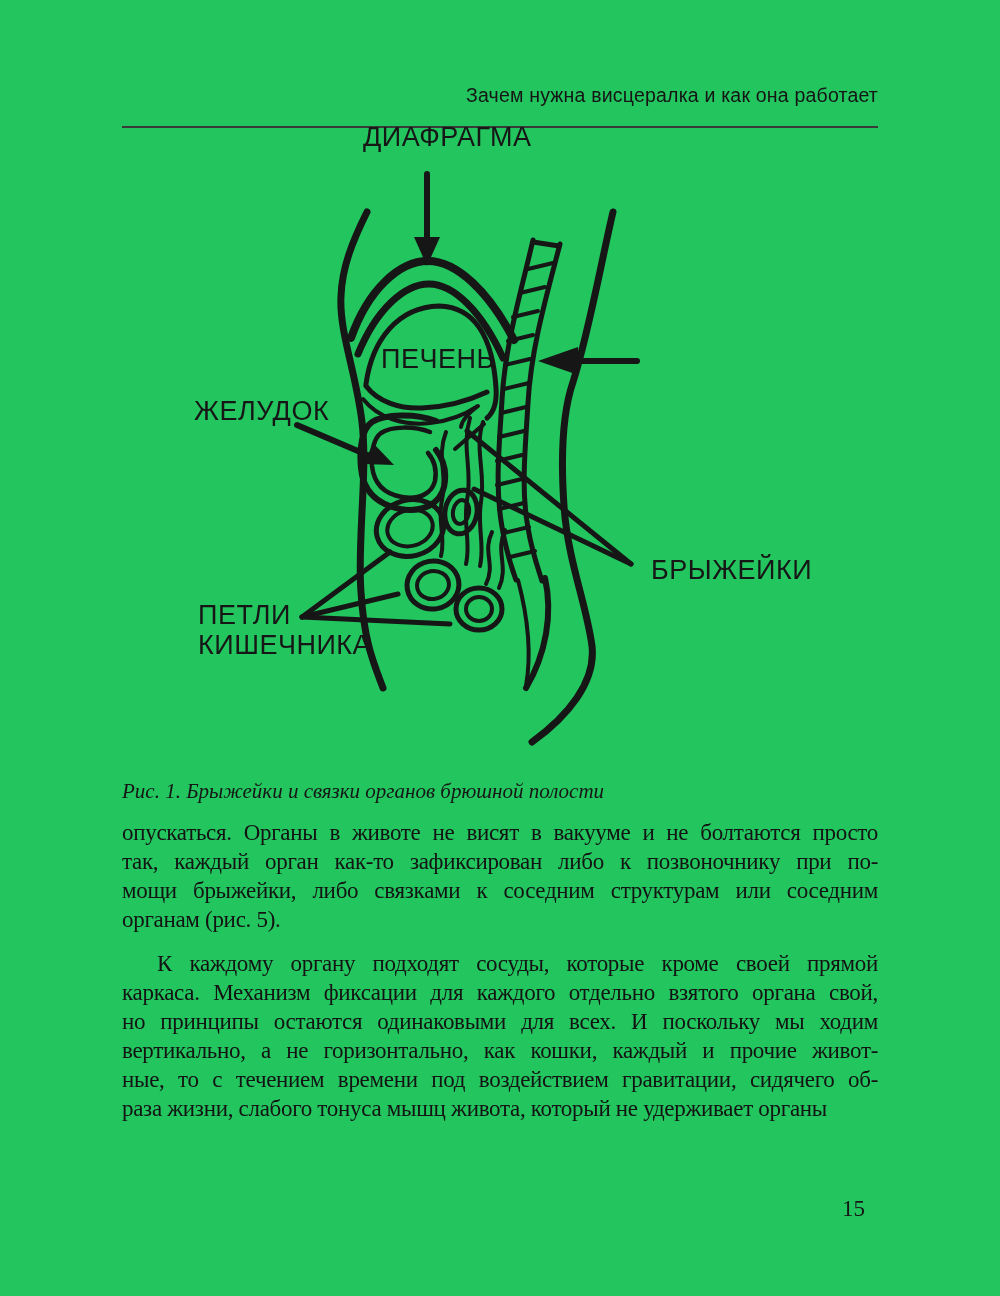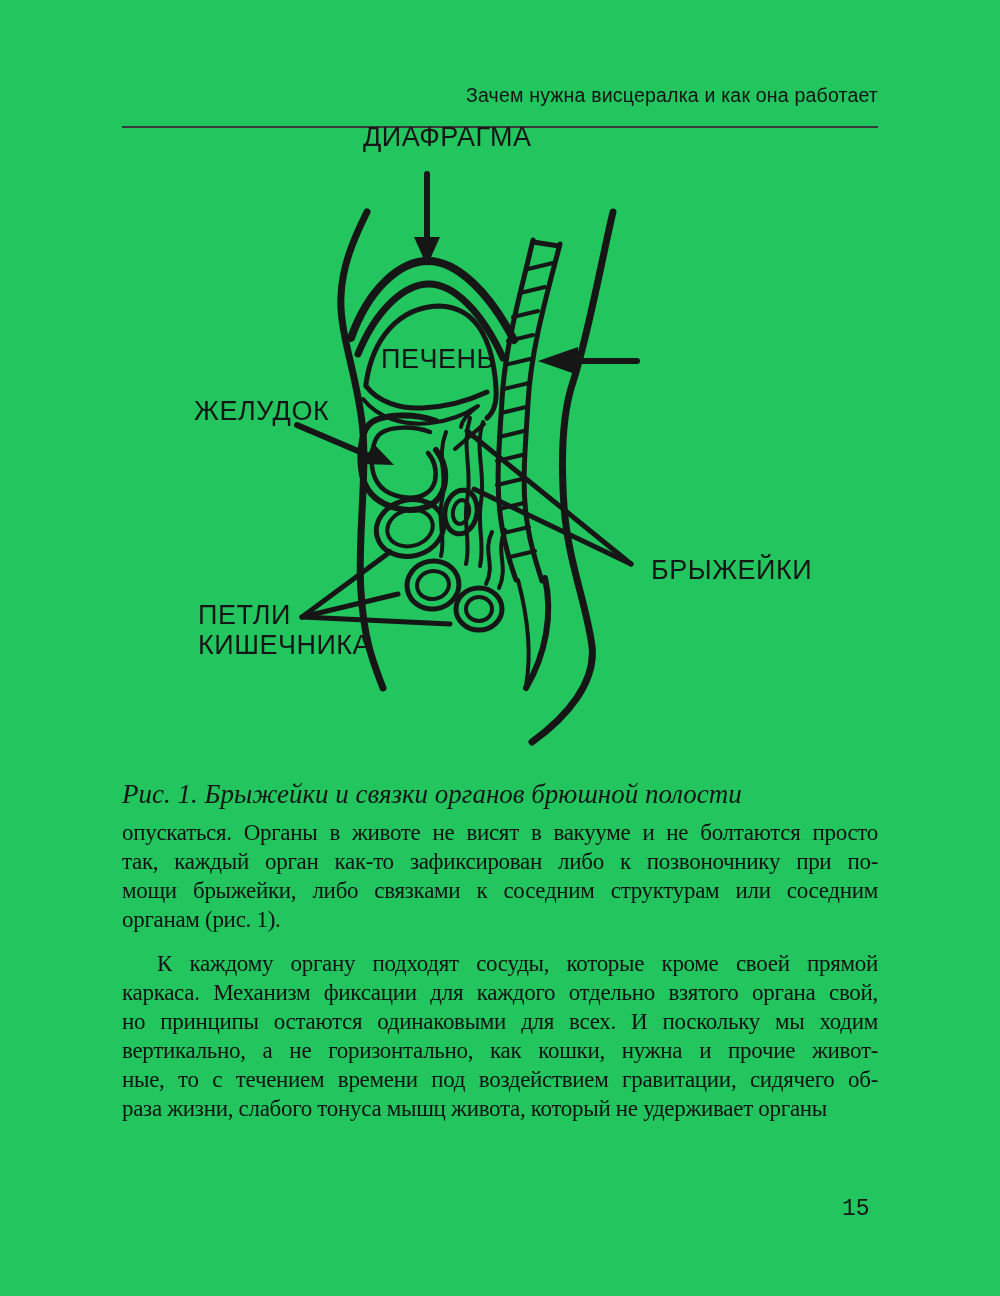--- a/index.html
+++ b/index.html
@@ -40,42 +40,42 @@
   .lbl-diaphragm{ top:122px; left:363px; width:156px; text-align:right;}
   .lbl-liver    { top:344px; left:381px; }
   .lbl-spine    { top:346px; left:640px; }
   .lbl-stomach  { top:396px; left:194px; }
   .lbl-mesentery{ top:555px; left:651px; }
   .lbl-loops    { top:600px; left:198px; }
   .caption{
     position:absolute;
     top:779px; left:122px; width:756px;
     font-style:italic;
-    font-size:27px;
+    font-size:21px;
     color:#161616;
   }
   .body-text{
     position:absolute;
     top:818px; left:122px; width:756px;
     font-size:23px;
     letter-spacing:-0.3px;
   }
   .para{ margin:0 0 15px 0; }
   .tline{
     line-height:29px;
     text-align:justify;
     text-align-last:justify;
     white-space:normal;
   }
   .tline.first{ text-indent:35px; }
   .tline.last{ text-align-last:left; }
   .page-number{
     position:absolute;
     top:1196px; left:842px;
-    font-family:Liberation Mono, monospace;
+    font-family:Liberation Serif, serif;
     font-size:23px;
     color:#161616;
   }
 </style>
 </head>
 <body>
 
 <div class="page">
 
   <div class="running-head">Зачем нужна висцералка и как она работает</div>
@@ -179,26 +179,26 @@
   <div class="diagram-label lbl-loops">ПЕТЛИ
 КИШЕЧНИКА</div>
 
   <div class="caption">Рис. 1. Брыжейки и связки органов брюшной полости</div>
 
   <div class="body-text">
     <div class="para">
         <div class="tline">опускаться. Органы в животе не висят в вакууме и не болтаются просто</div>
         <div class="tline">так, каждый орган как-то зафиксирован либо к позвоночнику при по-</div>
         <div class="tline">мощи брыжейки, либо связками к соседним структурам или соседним</div>
-        <div class="tline last">органам (рис. 1).</div>
+        <div class="tline last">органам (рис. 5).</div>
       </div>
     <div class="para">
         <div class="tline first">К каждому органу подходят сосуды, которые кроме своей прямой</div>
         <div class="tline">каркаса. Механизм фиксации для каждого отдельно взятого органа свой,</div>
         <div class="tline">но принципы остаются одинаковыми для всех. И поскольку мы ходим</div>
-        <div class="tline">вертикально, а не горизонтально, как кошки, нужна и прочие живот-</div>
+        <div class="tline">вертикально, а не горизонтально, как кошки, каждый и прочие живот-</div>
         <div class="tline">ные, то с течением времени под воздействием гравитации, сидячего об-</div>
         <div class="tline last">раза жизни, слабого тонуса мышц живота, который не удерживает органы</div>
       </div>
   </div>
 
   <div class="page-number">15</div>
 </div>
 
 </body></html>

